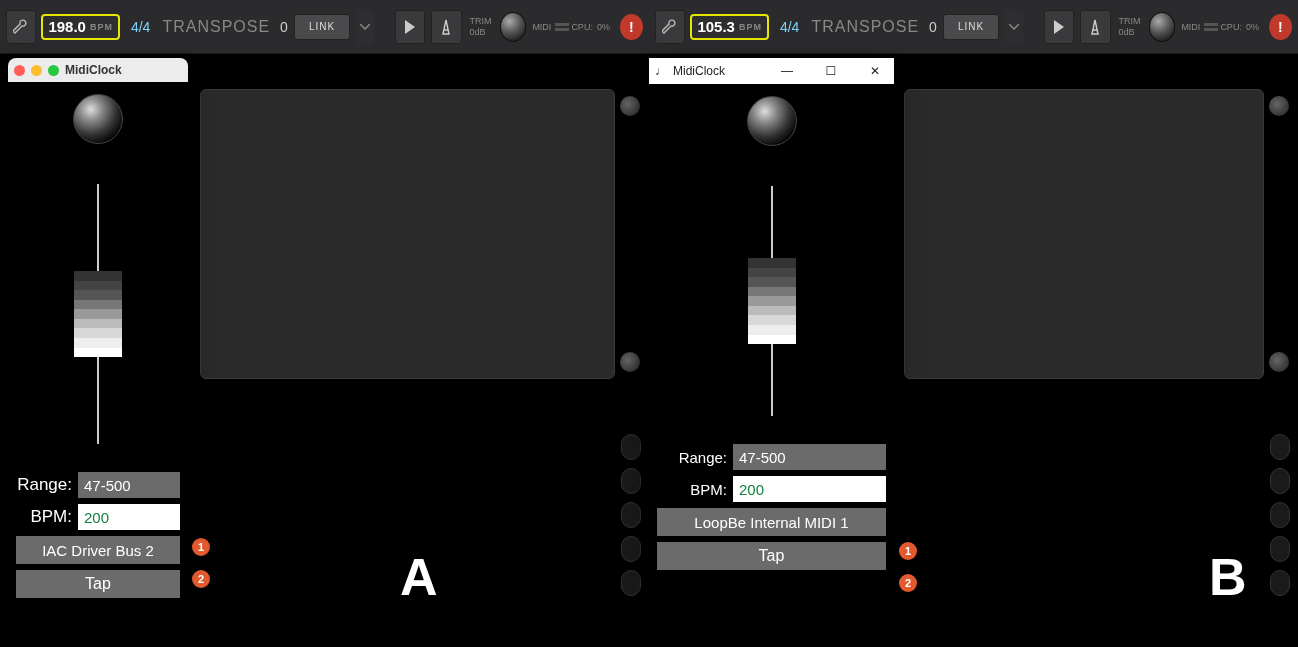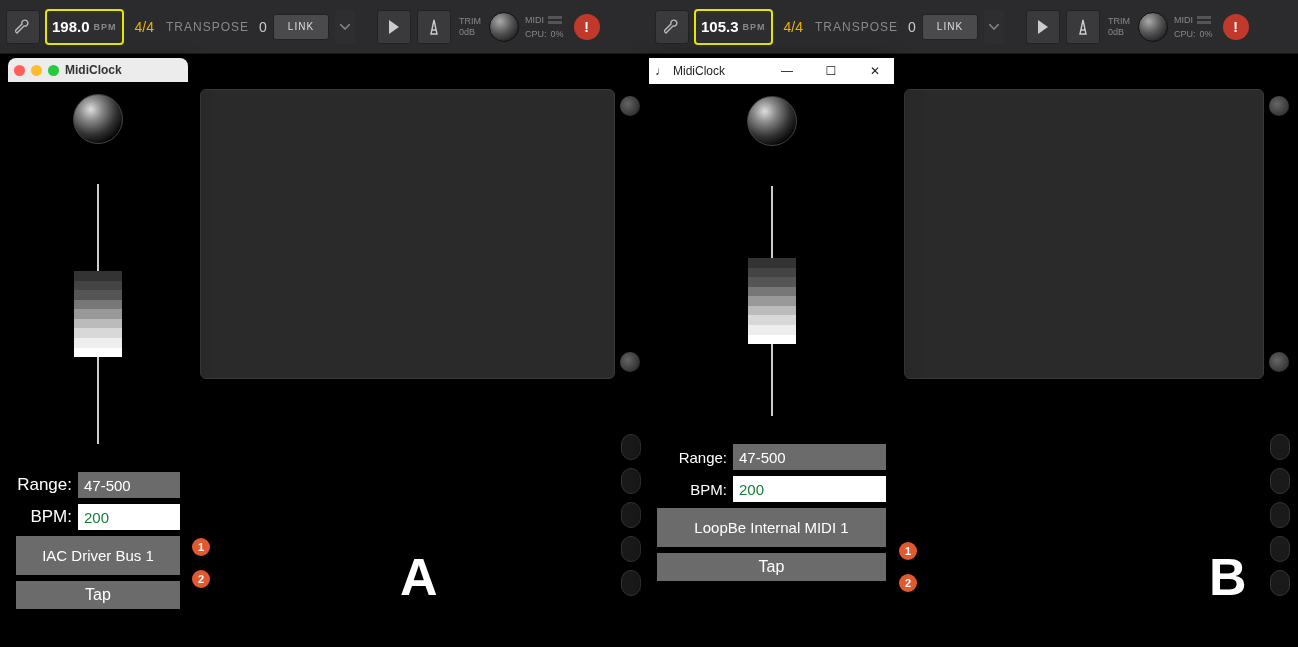--- a/index.html
+++ b/index.html
@@ -40,33 +40,33 @@
     border: 1px solid #222;
     border-radius: 3px;
     display: flex;
     align-items: center;
     justify-content: center;
     padding: 0 8px;
     color: #bbb;
   }
   .tb-btn.icon { width: 34px; padding: 0; }
   .bpm-box {
-    height: 34px;
+    height: 24px;
     display: flex;
     align-items: center;
     gap: 4px;
     padding: 0 6px;
     background: #2e2e30;
     border-radius: 3px;
   }
   .bpm-box.hl { outline: 2px solid #e6e600; outline-offset: -1px; }
   .bpm-val { color: #fff; font-size: 15px; font-weight: 600; }
   .bpm-unit { color: #888; font-size: 9px; letter-spacing: 1px; font-weight: bold; }
-  .timesig { color: #eab308; font-size: 14px; padding: 0 6px; }
-  .transpose-lbl { color: #888; font-size: 12px; letter-spacing: 1px; }
+  .timesig { color: #7dd3fc; font-size: 14px; padding: 0 6px; }
+  .transpose-lbl { color: #888; font-size: 16px; letter-spacing: 1px; }
   .transpose-val { color: #ccc; font-size: 14px; margin-left: 4px; }
   .link-btn {
     height: 26px;
     padding: 0 14px;
     background: #4a4a4c;
     border: 1px solid #222;
     border-radius: 3px;
     color: #ddd;
     font-size: 10px;
     letter-spacing: 1px;
@@ -79,21 +79,21 @@
     background:#2e2e30;border-radius:3px;
   }
   .play-icon svg, .metro-icon svg, .wrench-icon svg { display:block; }
   .trim-box { display:flex;flex-direction:column;align-items:flex-start;font-size:9px;color:#888;line-height:11px;padding:0 2px;}
   .knob {
     width: 30px; height: 30px;
     border-radius: 50%;
     background: radial-gradient(circle at 35% 30%, #aaa, #555 45%, #222 80%);
     border: 1px solid #111;
   }
-  .midi-cpu { display:flex;flex-direction:column;font-size:9px;color:#888;line-height:12px; gap:2px;}
+  .midi-cpu { display:flex;flex-direction:row;font-size:9px;color:#888;line-height:12px; gap:2px;}
   .midi-row{display:flex;align-items:center;gap:4px;}
   .led-bars{display:flex;flex-direction:column;gap:2px;}
   .led-bars span{width:14px;height:3px;background:#555;}
   .warn {
     width: 26px;height:26px;border-radius:50%;
     background:#c0392b;display:flex;align-items:center;justify-content:center;
     color:#fff;font-weight:bold;font-size:14px;
     margin-left:4px;
   }
   
@@ -211,21 +211,21 @@
   .mc-row{display:flex;align-items:center;gap:6px;}
   .mc-row label{flex:0 0 60px;text-align:right;}
   .mc-field{
     flex:1;height:26px;border:none;
     display:flex;align-items:center;padding:0 6px;
     font-size:15px;
   }
   .mc-field.grey{background:#6b6b6b;color:#fff;}
   .mc-field.white{background:#fff;color:#15803d;}
   .mc-dev{
-    height:39px;background:#6b6b6b;color:#fff;
+    height:28px;background:#6b6b6b;color:#fff;
     display:flex;align-items:center;justify-content:center;
     font-size:15px;
   }
   .mc-tap{
     height:28px;background:#6b6b6b;color:#fff;
     display:flex;align-items:center;justify-content:center;
     font-size:16px;
   }
   .callout{
     position:absolute;
@@ -338,21 +338,21 @@
       </div>
       <div class="mc-controls">
         <div class="mc-row">
           <label>Range:</label>
           <div class="mc-field grey">47-500</div>
         </div>
         <div class="mc-row">
           <label>BPM:</label>
           <div class="mc-field white">200</div>
         </div>
-        <div class="mc-dev">IAC Driver Bus 1</div>
+        <div class="mc-dev">IAC Driver Bus 2</div>
         <div class="mc-tap">Tap</div>
       </div>
     </div>
   </div>
   <div class="callout" style="left:192px; top:538px;">1</div>
   <div class="callout" style="left:192px; top:570px;">2</div>
 </div>
 
 <div class="half right">
   <div class="toolbar">

